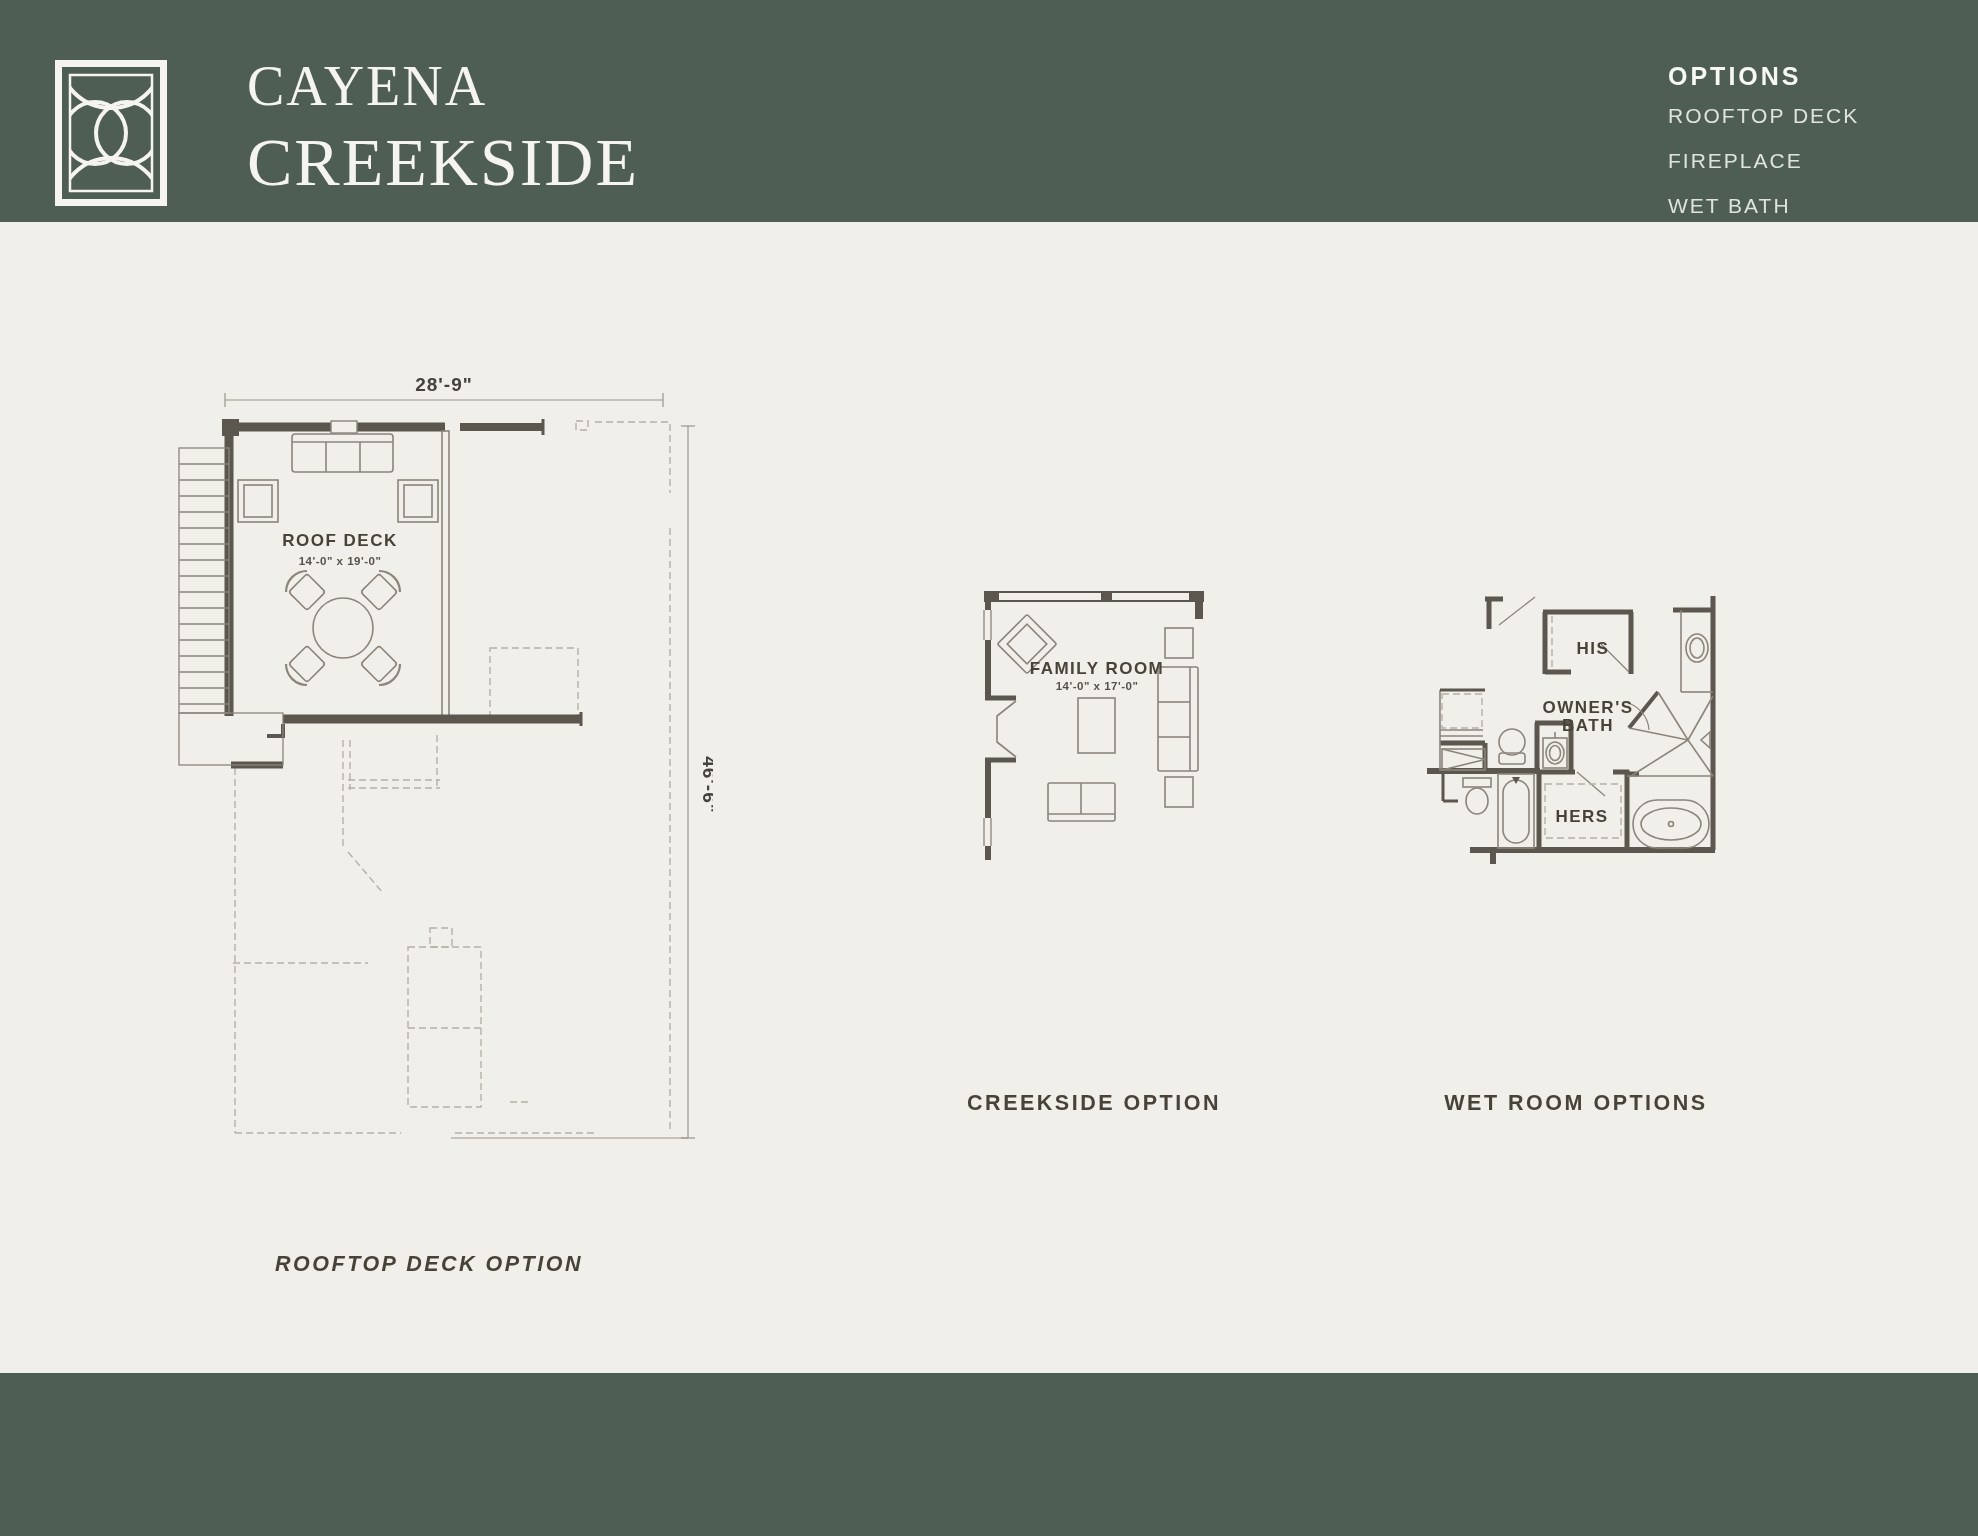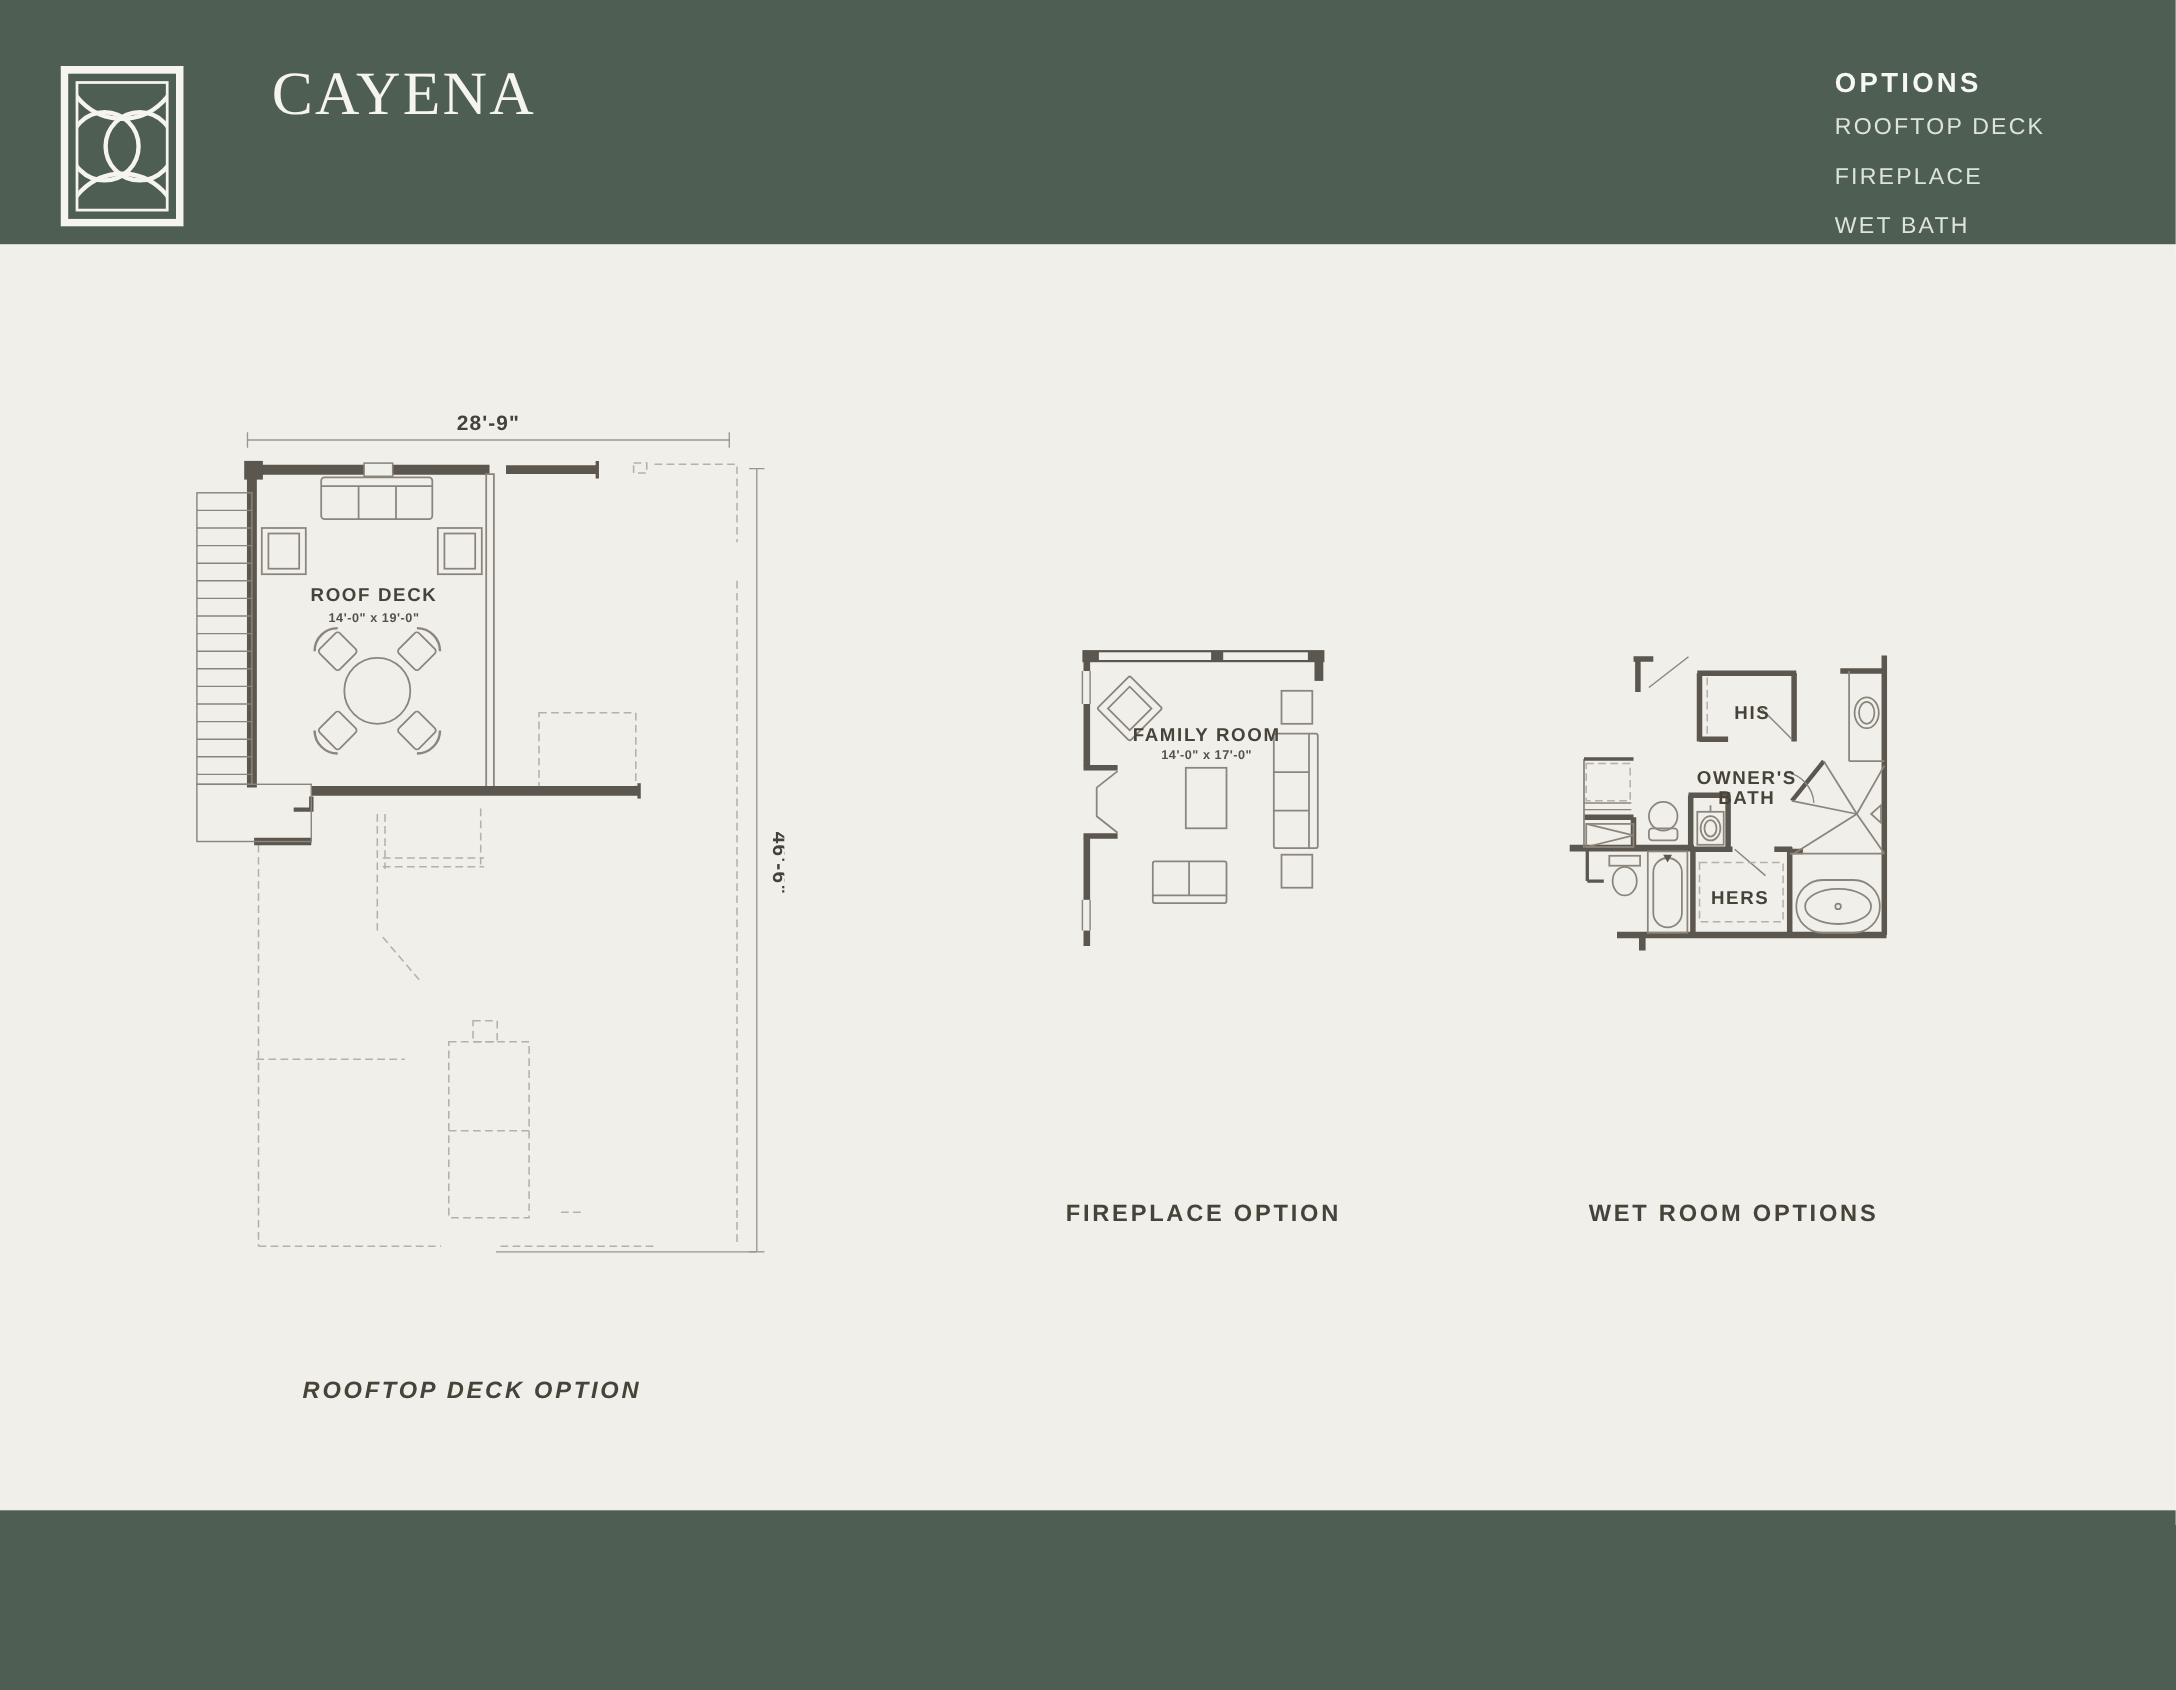--- a/index.html
+++ b/index.html
@@ -70,20 +70,21 @@
       <rect x="3.5" y="3.5" width="105" height="139" fill="none" stroke="#f5f4ef" stroke-width="7"></rect>
       <rect x="15" y="15" width="82" height="116" fill="none" stroke="#f5f4ef" stroke-width="2.5"></rect>
       <g clip-path="url(#logoclip)" stroke="#f5f4ef" stroke-width="4" fill="none">
         <circle cx="40" cy="73" r="31"></circle>
         <circle cx="72" cy="73" r="31"></circle>
         <circle cx="56" cy="-4" r="52"></circle>
         <circle cx="56" cy="150" r="52"></circle>
       </g>
     </svg>
     <div class="wordmark-line l1">CAYENA</div>
+    <div class="wordmark-line l2">CREEKSIDE</div>
     <div class="options">
       <div class="options-title">OPTIONS</div>
       <div class="option-item first">ROOFTOP DECK</div>
       <div class="option-item">FIREPLACE</div>
       <div class="option-item">WET BATH</div>
     </div>
   </div>
 
   <svg class="plan-svg" style="left:143px;top:288px;" width="570" height="905" viewBox="0 0 570 905">
 
@@ -211,21 +212,21 @@
       <line x1="188" y1="167" x2="220" y2="167"></line>
       <rect x="195" y="58" width="28" height="30"></rect>
       <rect x="195" y="207" width="28" height="30"></rect>
       <rect x="78" y="213" width="67" height="38" rx="2"></rect>
       <line x1="78" y1="244" x2="145" y2="244"></line>
       <line x1="111" y1="213" x2="111" y2="244"></line>
     </g>
     <text class="room-label" x="127" y="104" text-anchor="middle">FAMILY ROOM</text>
     <text class="room-dims" x="127" y="120" text-anchor="middle">14'-0" x 17'-0"</text>
   </svg>
-  <div class="plan-caption" style="left:1094px;top:1091px;">FIREPLACE OPTION</div>
+  <div class="plan-caption" style="left:1094px;top:1091px;">CREEKSIDE OPTION</div>
 
   <svg class="plan-svg" style="left:1425px;top:572px;" width="320" height="312" viewBox="0 0 320 312">
     <g>
       <line class="wall" x1="64" y1="27" x2="64" y2="57" stroke-width="5"></line>
       <line class="wall" x1="60" y1="27" x2="78" y2="27" stroke-width="5"></line>
       <line class="thin13" x1="74" y1="53" x2="110" y2="25"></line>
       <line class="wall" x1="118" y1="40" x2="208" y2="40" stroke-width="5"></line>
       <line class="wall" x1="120" y1="40" x2="120" y2="102" stroke-width="5"></line>
       <line class="wall" x1="206" y1="40" x2="206" y2="102" stroke-width="5"></line>
       <line class="wall" x1="120" y1="100" x2="146" y2="100" stroke-width="5"></line>

